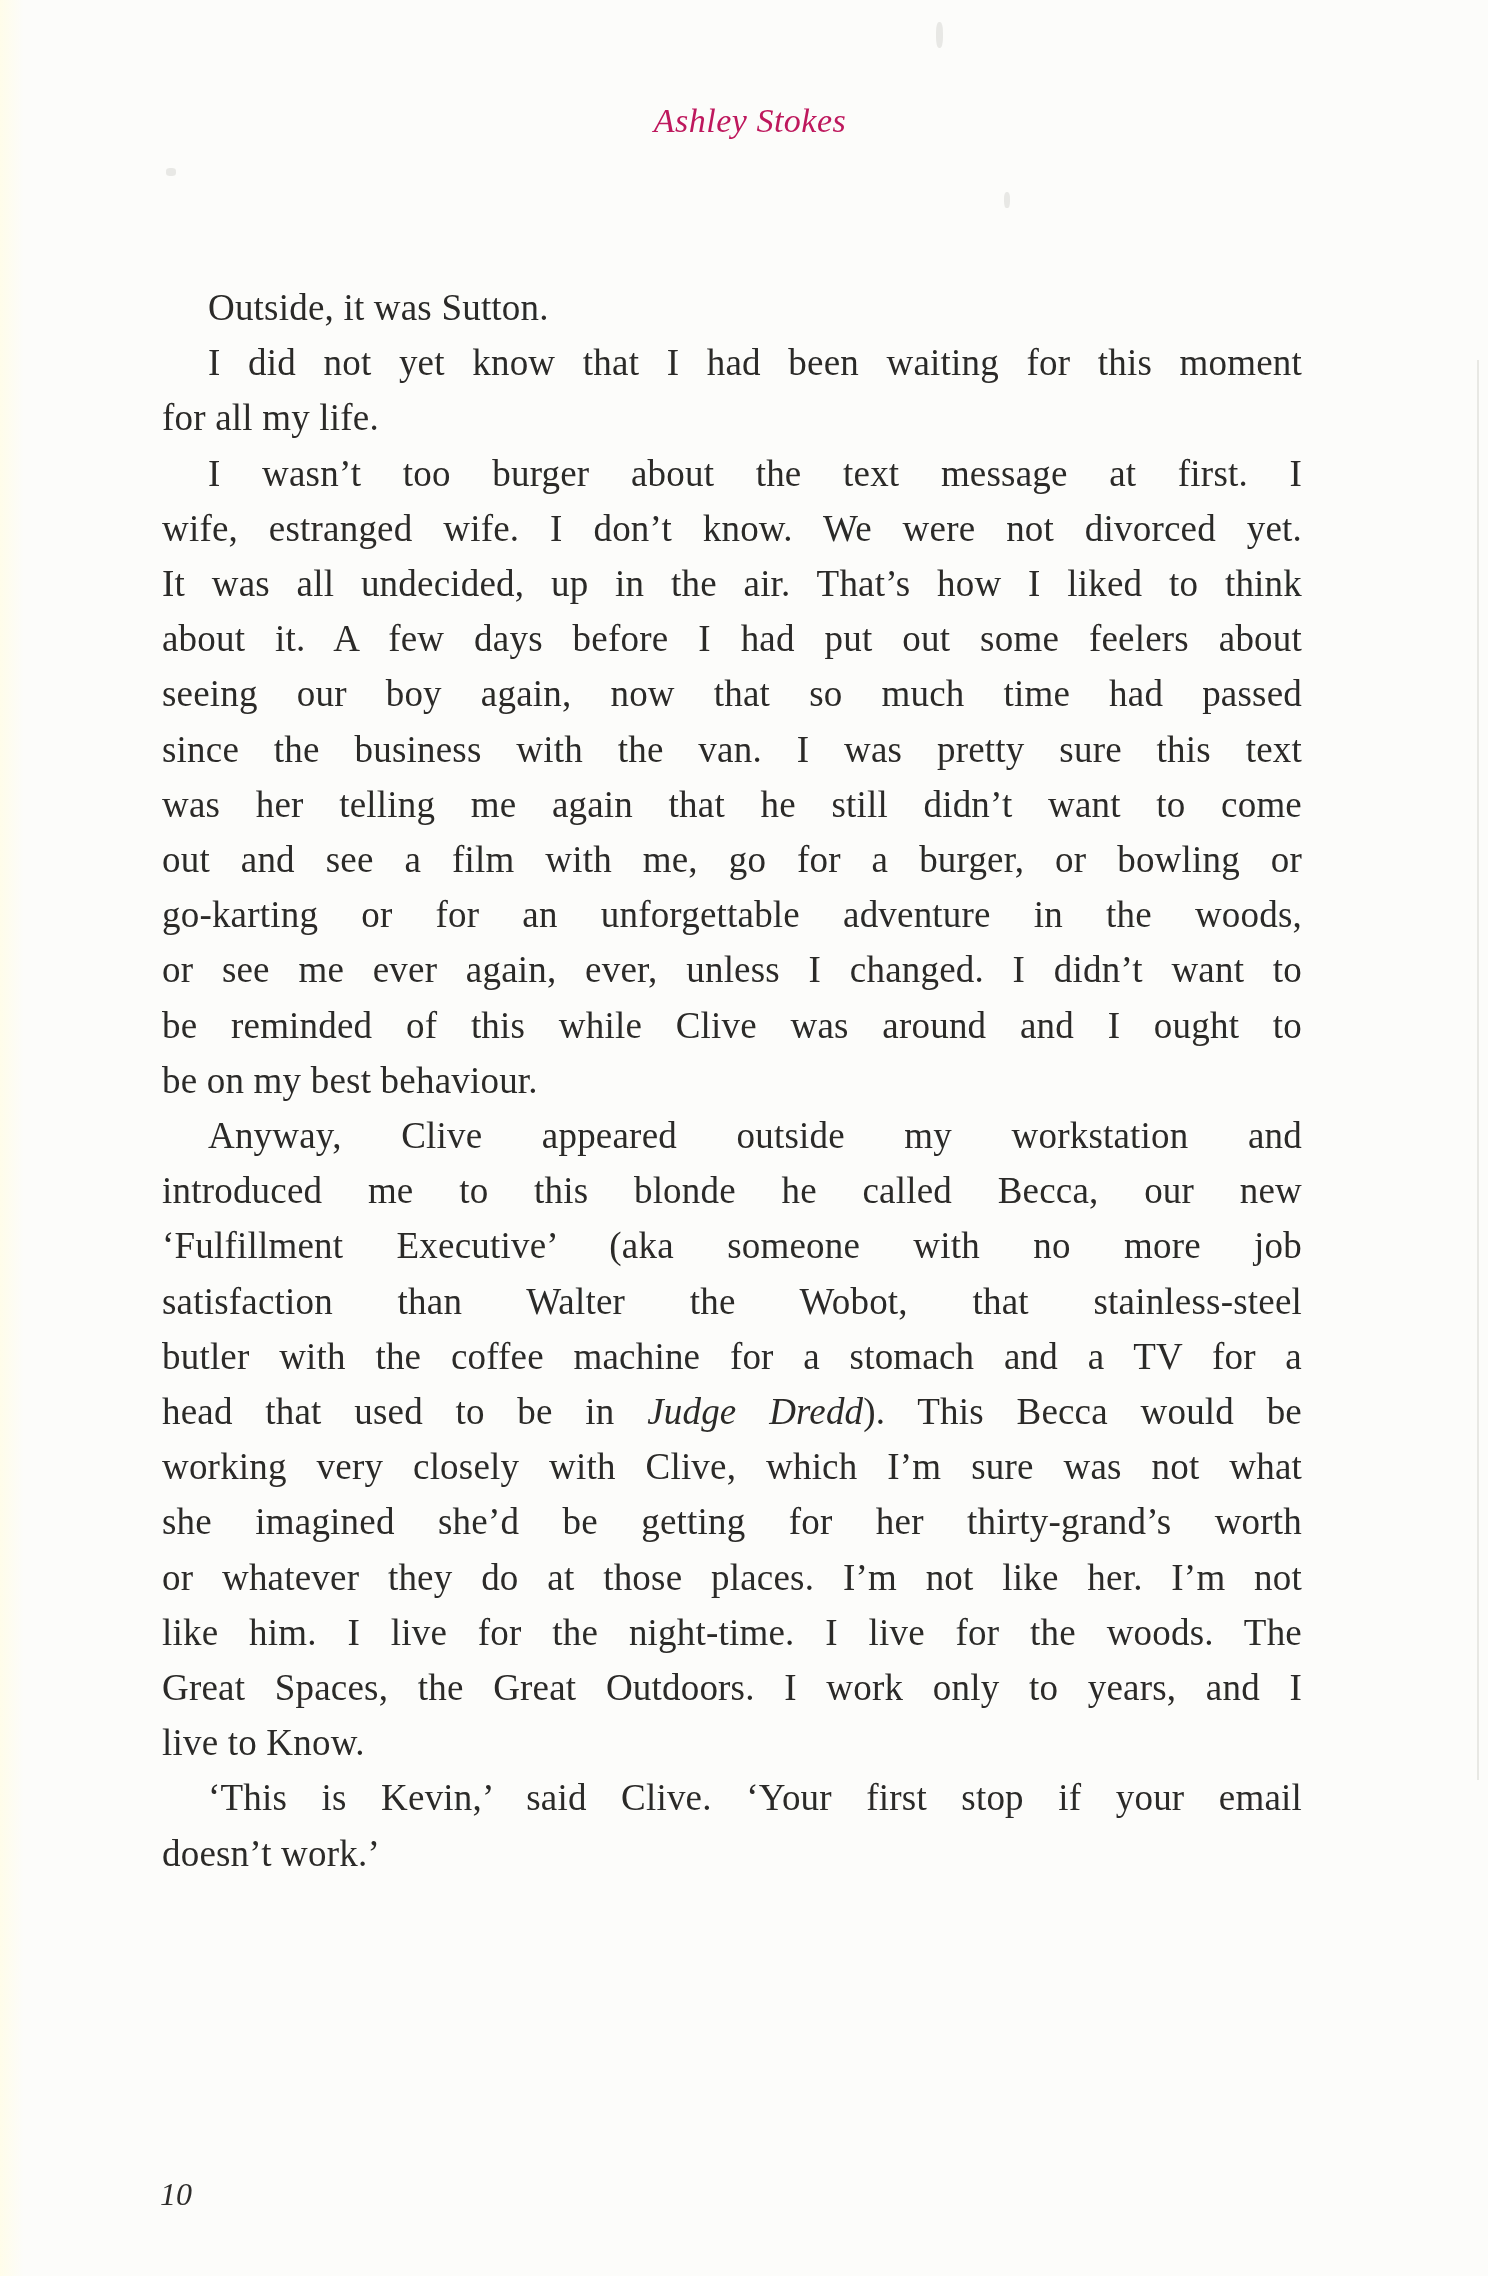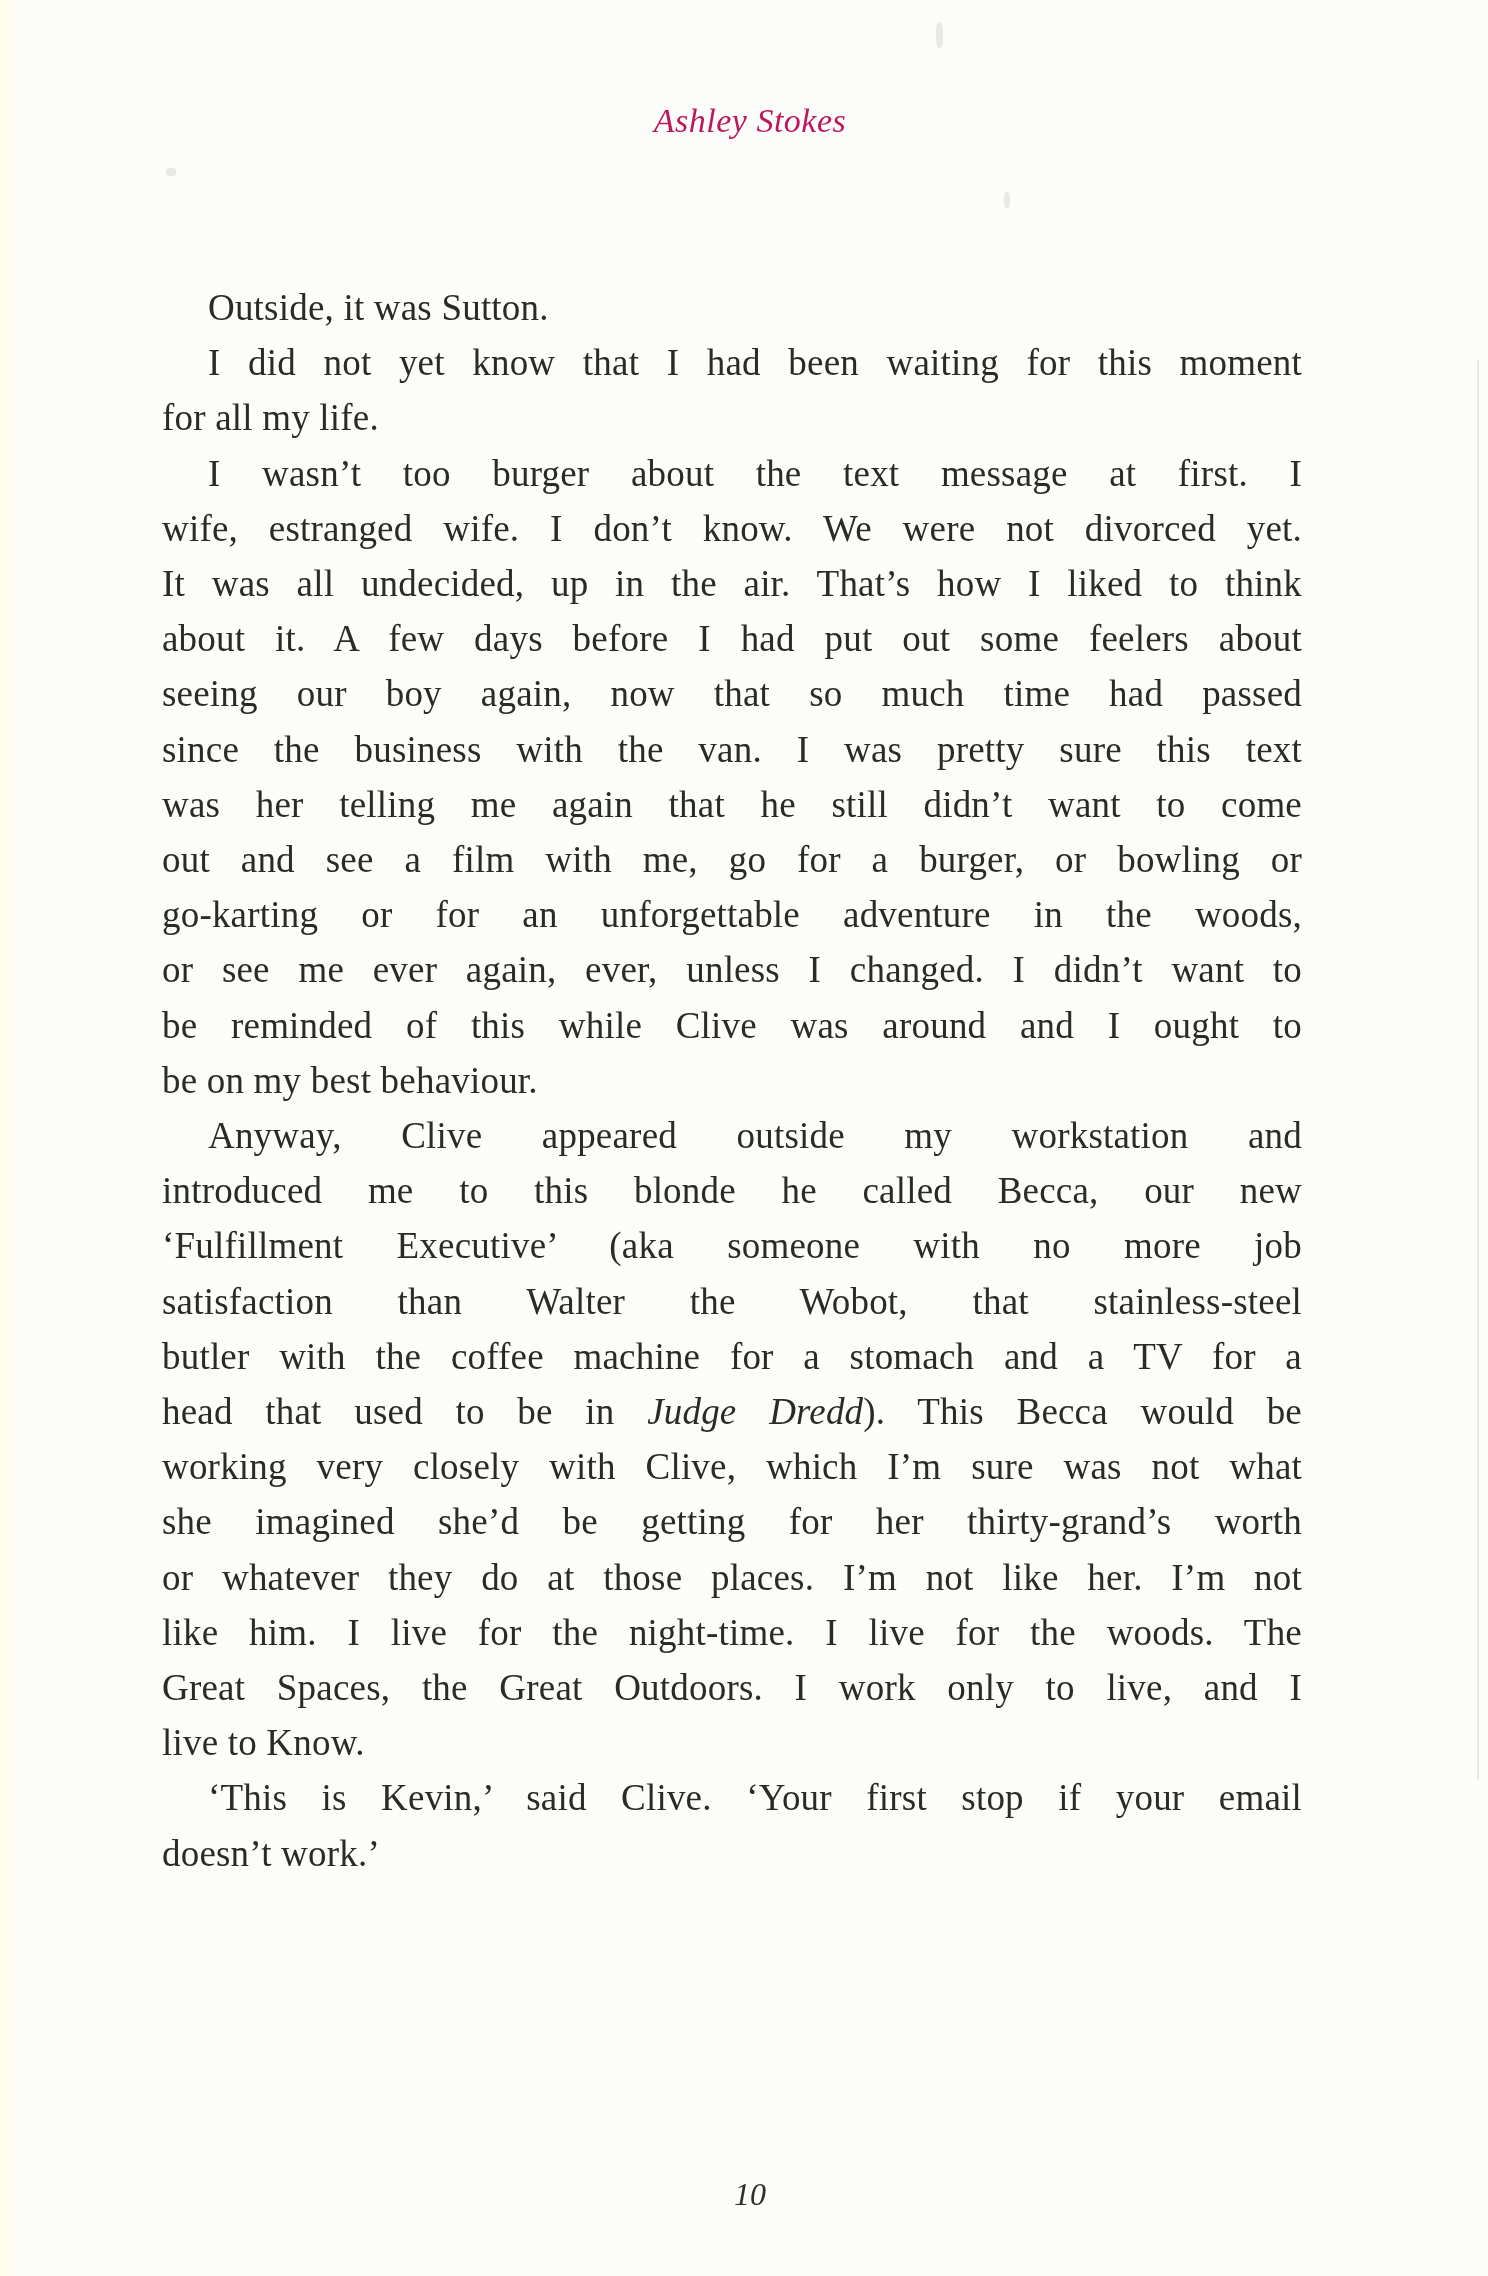--- a/index.html
+++ b/index.html
@@ -46,21 +46,20 @@
   }
   .line {
     text-align: justify;
     text-align-last: justify;
   }
   .line.para-end { text-align-last: left; font-family: Liberation Serif, serif; }
   .line.indent { text-indent: 46px; }
   .line .ital { font-style: italic; }
   .page-number {
     position: absolute; left: 160px; top: 2176px; width: 1180px;
-    text-align: center;
     font-style: italic;
     font-size: 32px;
     color: #2e2d2b;
   }
 </style>
 </head>
 <body>
 
 <div class="page">
 
@@ -91,21 +90,21 @@
     <div class="line indent">Anyway, Clive appeared outside my workstation and</div>
     <div class="line">introduced me to this blonde he called Becca, our new</div>
     <div class="line">‘Fulfillment Executive’ (aka someone with no more job</div>
     <div class="line">satisfaction than Walter the Wobot, that stainless-steel</div>
     <div class="line">butler with the coffee machine for a stomach and a TV for a</div>
     <div class="line"><span>head that used to be in </span><span class="ital">Judge Dredd</span><span>). This Becca would be</span></div>
     <div class="line">working very closely with Clive, which I’m sure was not what</div>
     <div class="line">she imagined she’d be getting for her thirty-grand’s worth</div>
     <div class="line">or whatever they do at those places. I’m not like her. I’m not</div>
     <div class="line">like him. I live for the night-time. I live for the woods. The</div>
-    <div class="line">Great Spaces, the Great Outdoors. I work only to live, and I</div>
+    <div class="line">Great Spaces, the Great Outdoors. I work only to years, and I</div>
     <div class="line para-end">live to Know.</div>
     <div class="line indent">‘This is Kevin,’ said Clive. ‘Your first stop if your email</div>
     <div class="line para-end">doesn’t work.’</div>
   </div>
 
   <div class="page-number">10</div>
 
 </div>
 
 </body></html>

